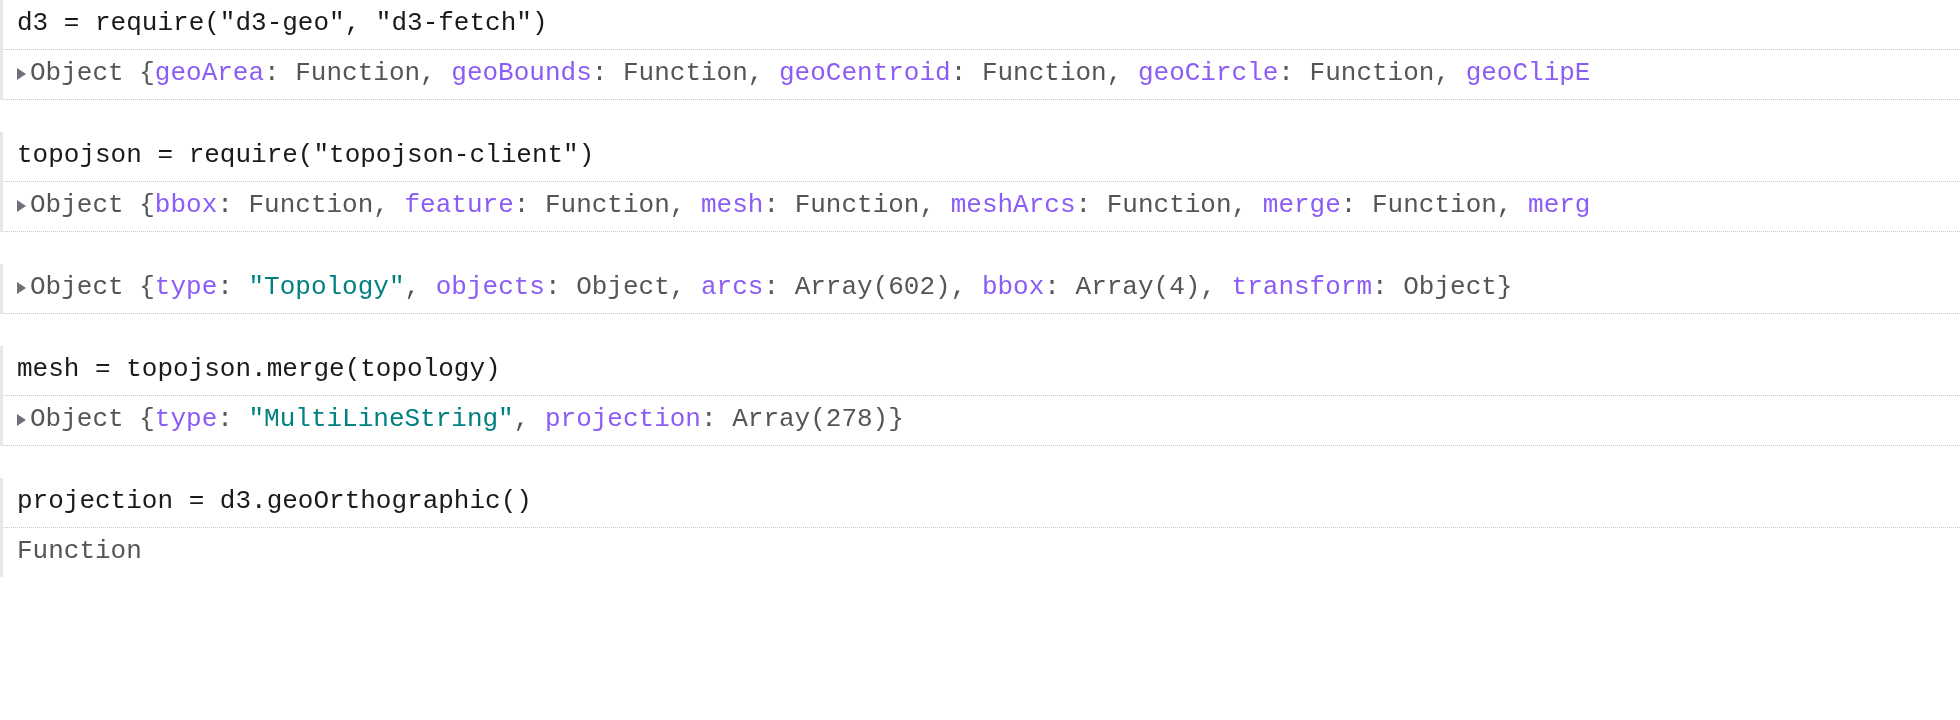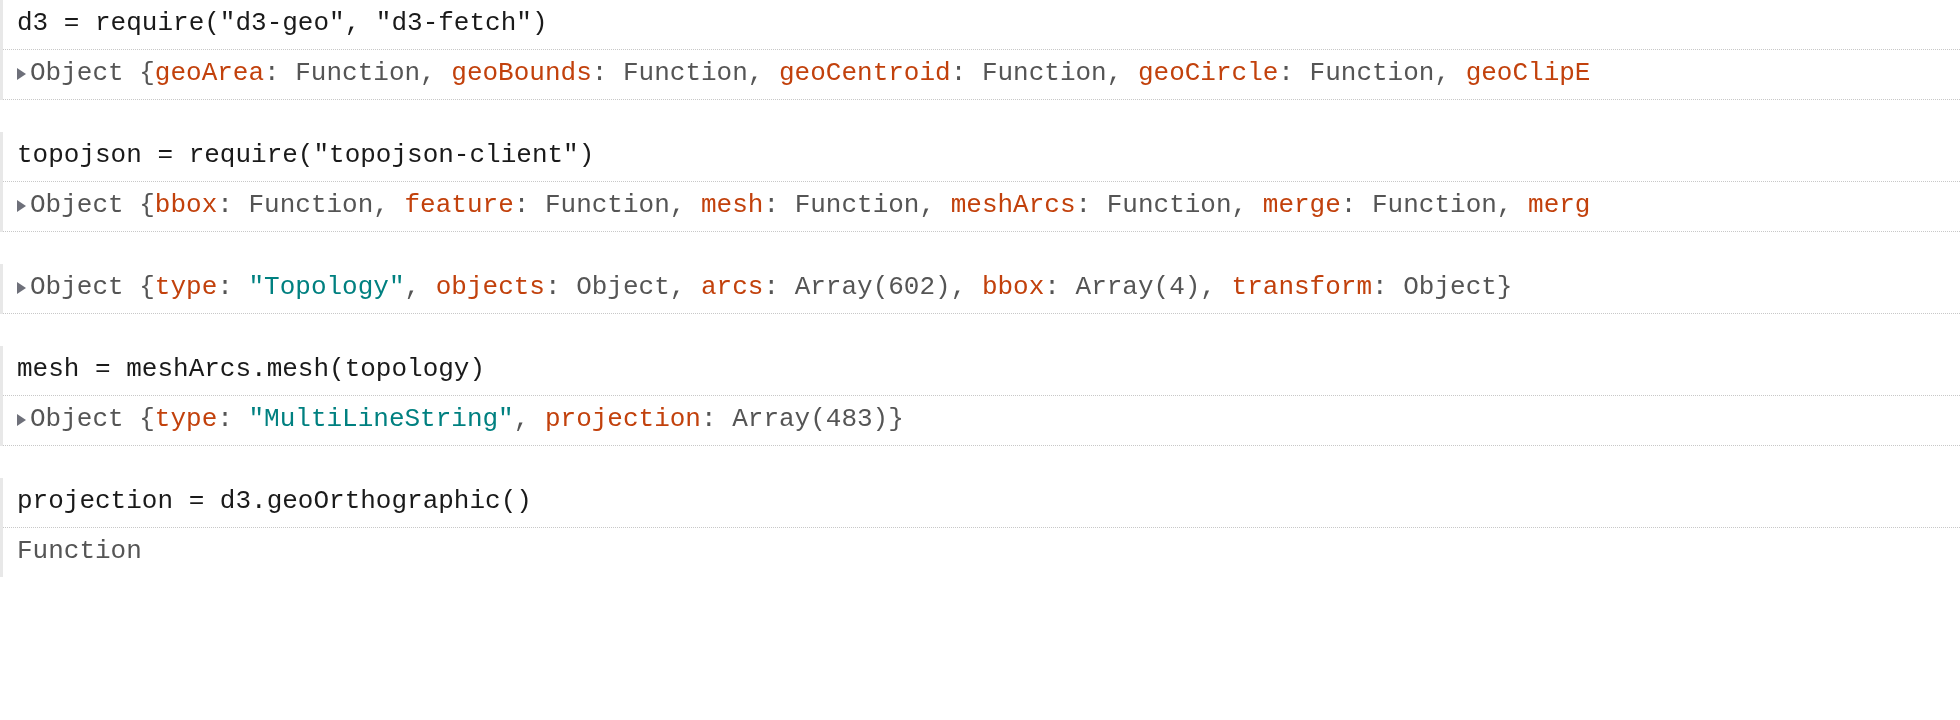--- a/index.html
+++ b/index.html
@@ -35,40 +35,40 @@
   .caret {
     display: inline-block;
     width: 0;
     height: 0;
     border-top: 6px solid transparent;
     border-bottom: 6px solid transparent;
     border-left: 9px solid #6e707a;
     margin-right: 4px;
     vertical-align: 0px;
   }
-  .k { color: #c2410c; }   
+  .k { color: #8b5cf6; }   
   .s { color: #008080; }   
   .t { color: #555; }
 </style>
 </head>
 <body>
 
 <div id="root">
     <div class="cell">
       <div class="code-row">d3 = require("d3-geo", "d3-fetch")</div>
       <div class="output-row"><span class="caret"></span><span class="t">Object {</span><span class="k">geoArea</span><span class="t">: </span><span class="t">Function</span><span class="t">, </span><span class="k">geoBounds</span><span class="t">: </span><span class="t">Function</span><span class="t">, </span><span class="k">geoCentroid</span><span class="t">: </span><span class="t">Function</span><span class="t">, </span><span class="k">geoCircle</span><span class="t">: </span><span class="t">Function</span><span class="t">, </span><span class="k">geoClipE</span></div>
     </div>
     <div class="cell">
       <div class="code-row">topojson = require("topojson-client")</div>
       <div class="output-row"><span class="caret"></span><span class="t">Object {</span><span class="k">bbox</span><span class="t">: </span><span class="t">Function</span><span class="t">, </span><span class="k">feature</span><span class="t">: </span><span class="t">Function</span><span class="t">, </span><span class="k">mesh</span><span class="t">: </span><span class="t">Function</span><span class="t">, </span><span class="k">meshArcs</span><span class="t">: </span><span class="t">Function</span><span class="t">, </span><span class="k">merge</span><span class="t">: </span><span class="t">Function</span><span class="t">, </span><span class="k">merg</span></div>
     </div>
     <div class="cell">
       <div class="output-row"><span class="caret"></span><span class="t">Object {</span><span class="k">type</span><span class="t">: </span><span class="s">"Topology"</span><span class="t">, </span><span class="k">objects</span><span class="t">: </span><span class="t">Object</span><span class="t">, </span><span class="k">arcs</span><span class="t">: </span><span class="t">Array(602)</span><span class="t">, </span><span class="k">bbox</span><span class="t">: </span><span class="t">Array(4)</span><span class="t">, </span><span class="k">transform</span><span class="t">: </span><span class="t">Object</span><span class="t">}</span></div>
     </div>
     <div class="cell">
-      <div class="code-row">mesh = meshArcs.mesh(topology)</div>
-      <div class="output-row"><span class="caret"></span><span class="t">Object {</span><span class="k">type</span><span class="t">: </span><span class="s">"MultiLineString"</span><span class="t">, </span><span class="k">projection</span><span class="t">: </span><span class="t">Array(483)</span><span class="t">}</span></div>
+      <div class="code-row">mesh = topojson.merge(topology)</div>
+      <div class="output-row"><span class="caret"></span><span class="t">Object {</span><span class="k">type</span><span class="t">: </span><span class="s">"MultiLineString"</span><span class="t">, </span><span class="k">projection</span><span class="t">: </span><span class="t">Array(278)</span><span class="t">}</span></div>
     </div>
     <div class="cell">
       <div class="code-row">projection = d3.geoOrthographic()</div>
       <div class="output-row plain"><span>Function</span></div>
     </div>
   </div>
 
 </body></html>

